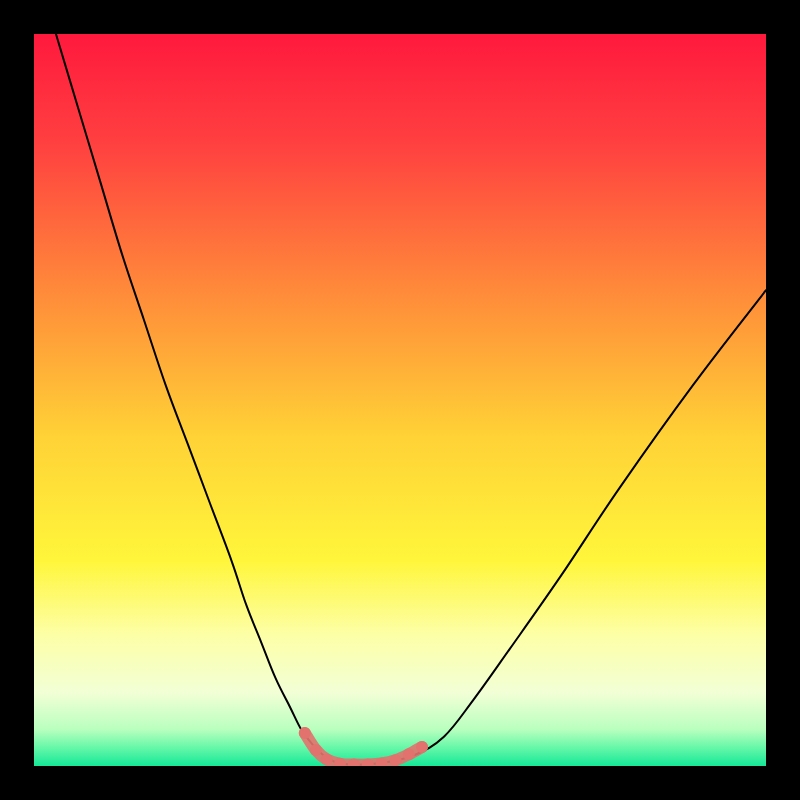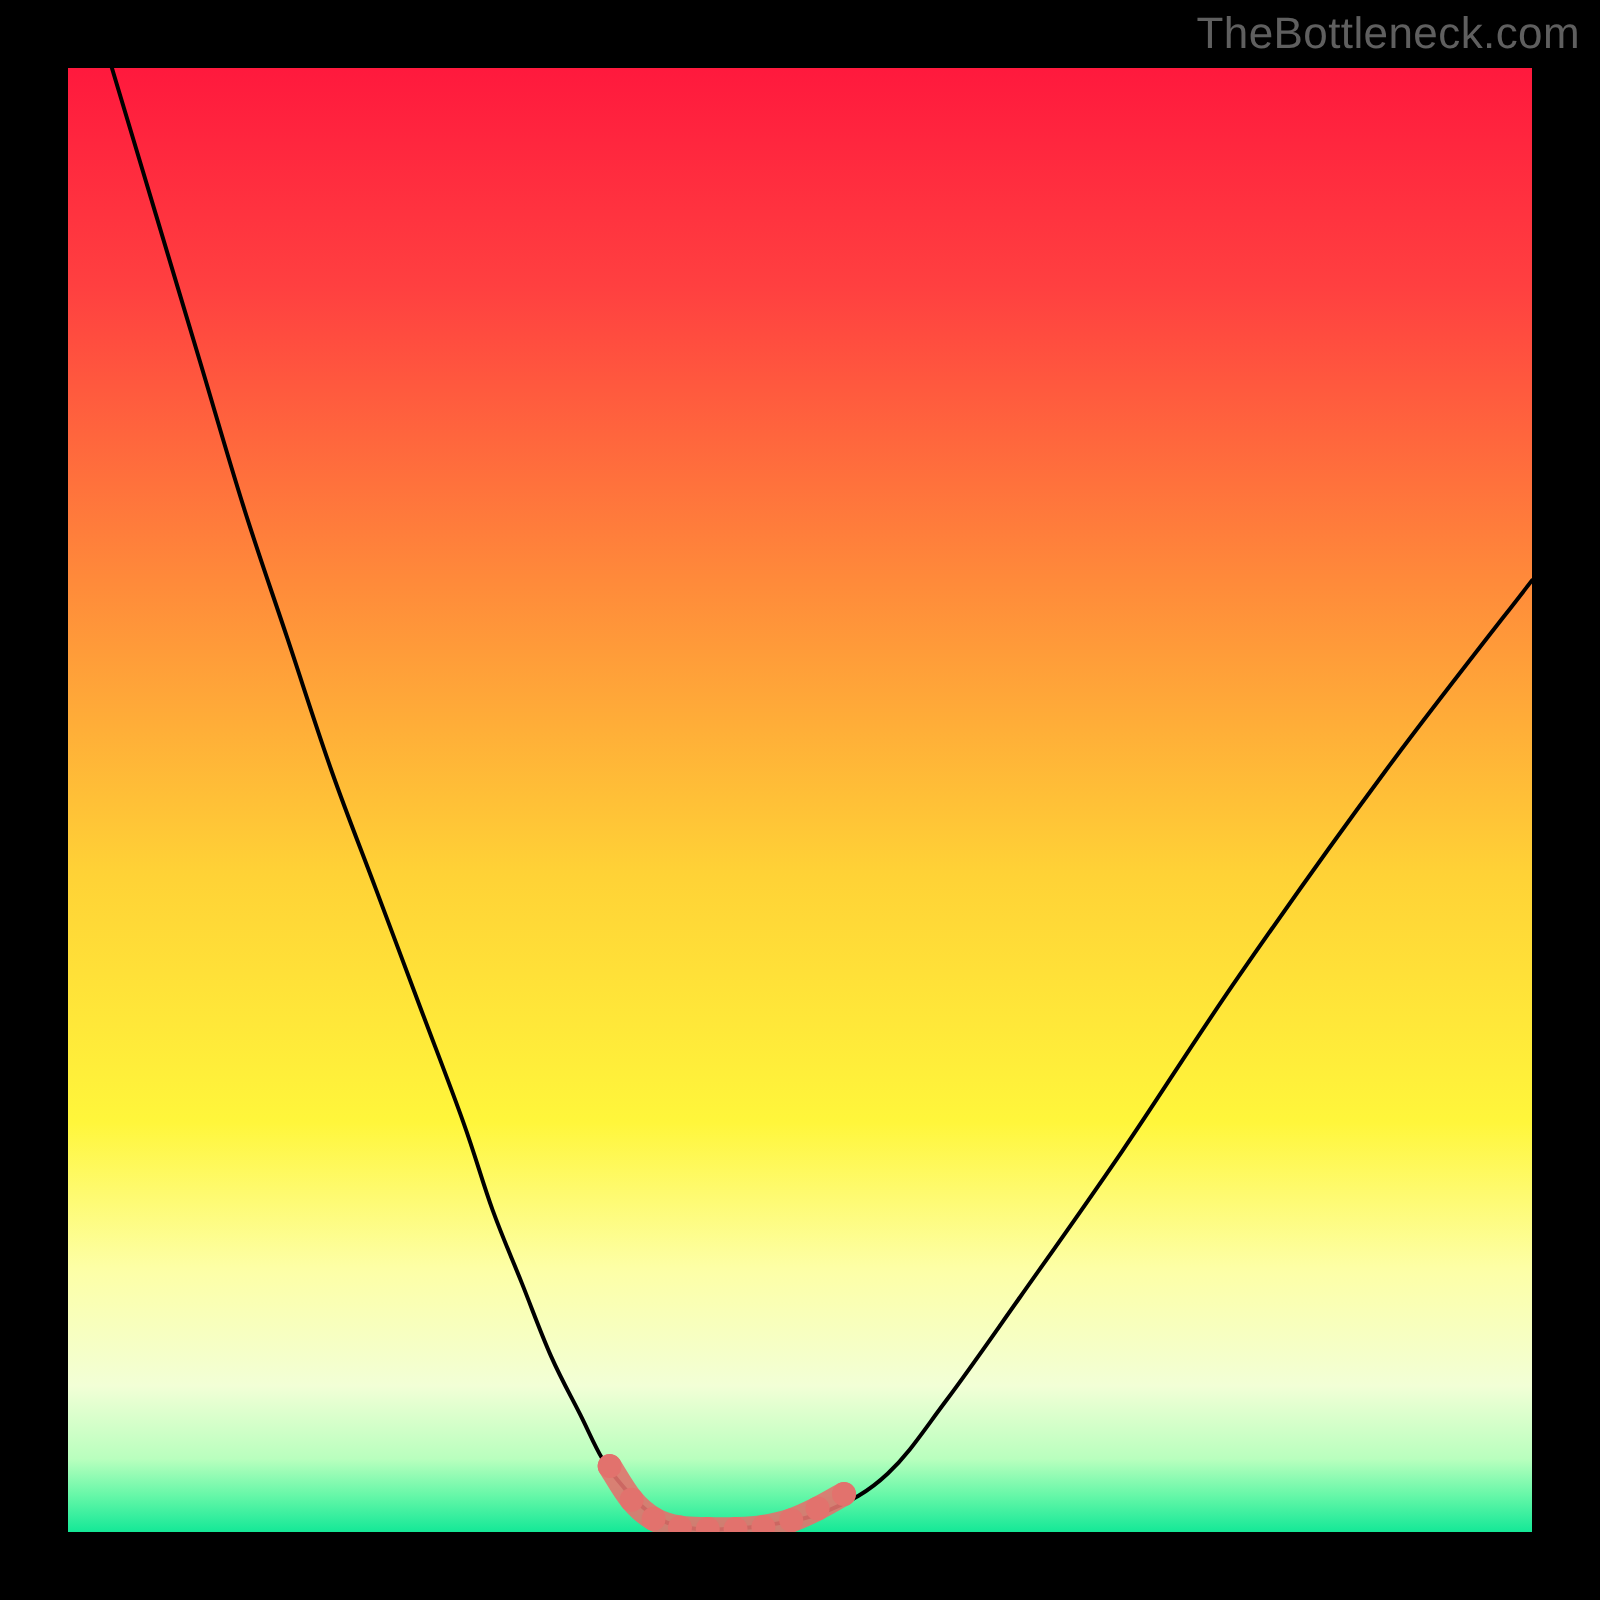--- a/index.html
+++ b/index.html
@@ -28,21 +28,20 @@
     z-index: 10;
   }
   svg {
     display: block;
   }
 </style>
 </head>
 <body>
 
 <div class="frame">
-  <div class="watermark">TheBottleneck.com</div>
   <svg id="chart-svg" width="800" height="800" viewBox="0 0 800 800">
       <defs>
         <linearGradient id="bg-grad" x1="0" y1="0" x2="0" y2="1">
           <stop offset="0%" stop-color="#ff193d"></stop>
           <stop offset="15%" stop-color="#ff4040"></stop>
           <stop offset="35%" stop-color="#ff8a3a"></stop>
           <stop offset="55.00000000000001%" stop-color="#ffd236"></stop>
           <stop offset="72%" stop-color="#fff63b"></stop>
           <stop offset="82%" stop-color="#fdffa6"></stop>
           <stop offset="90%" stop-color="#f2ffd6"></stop>

